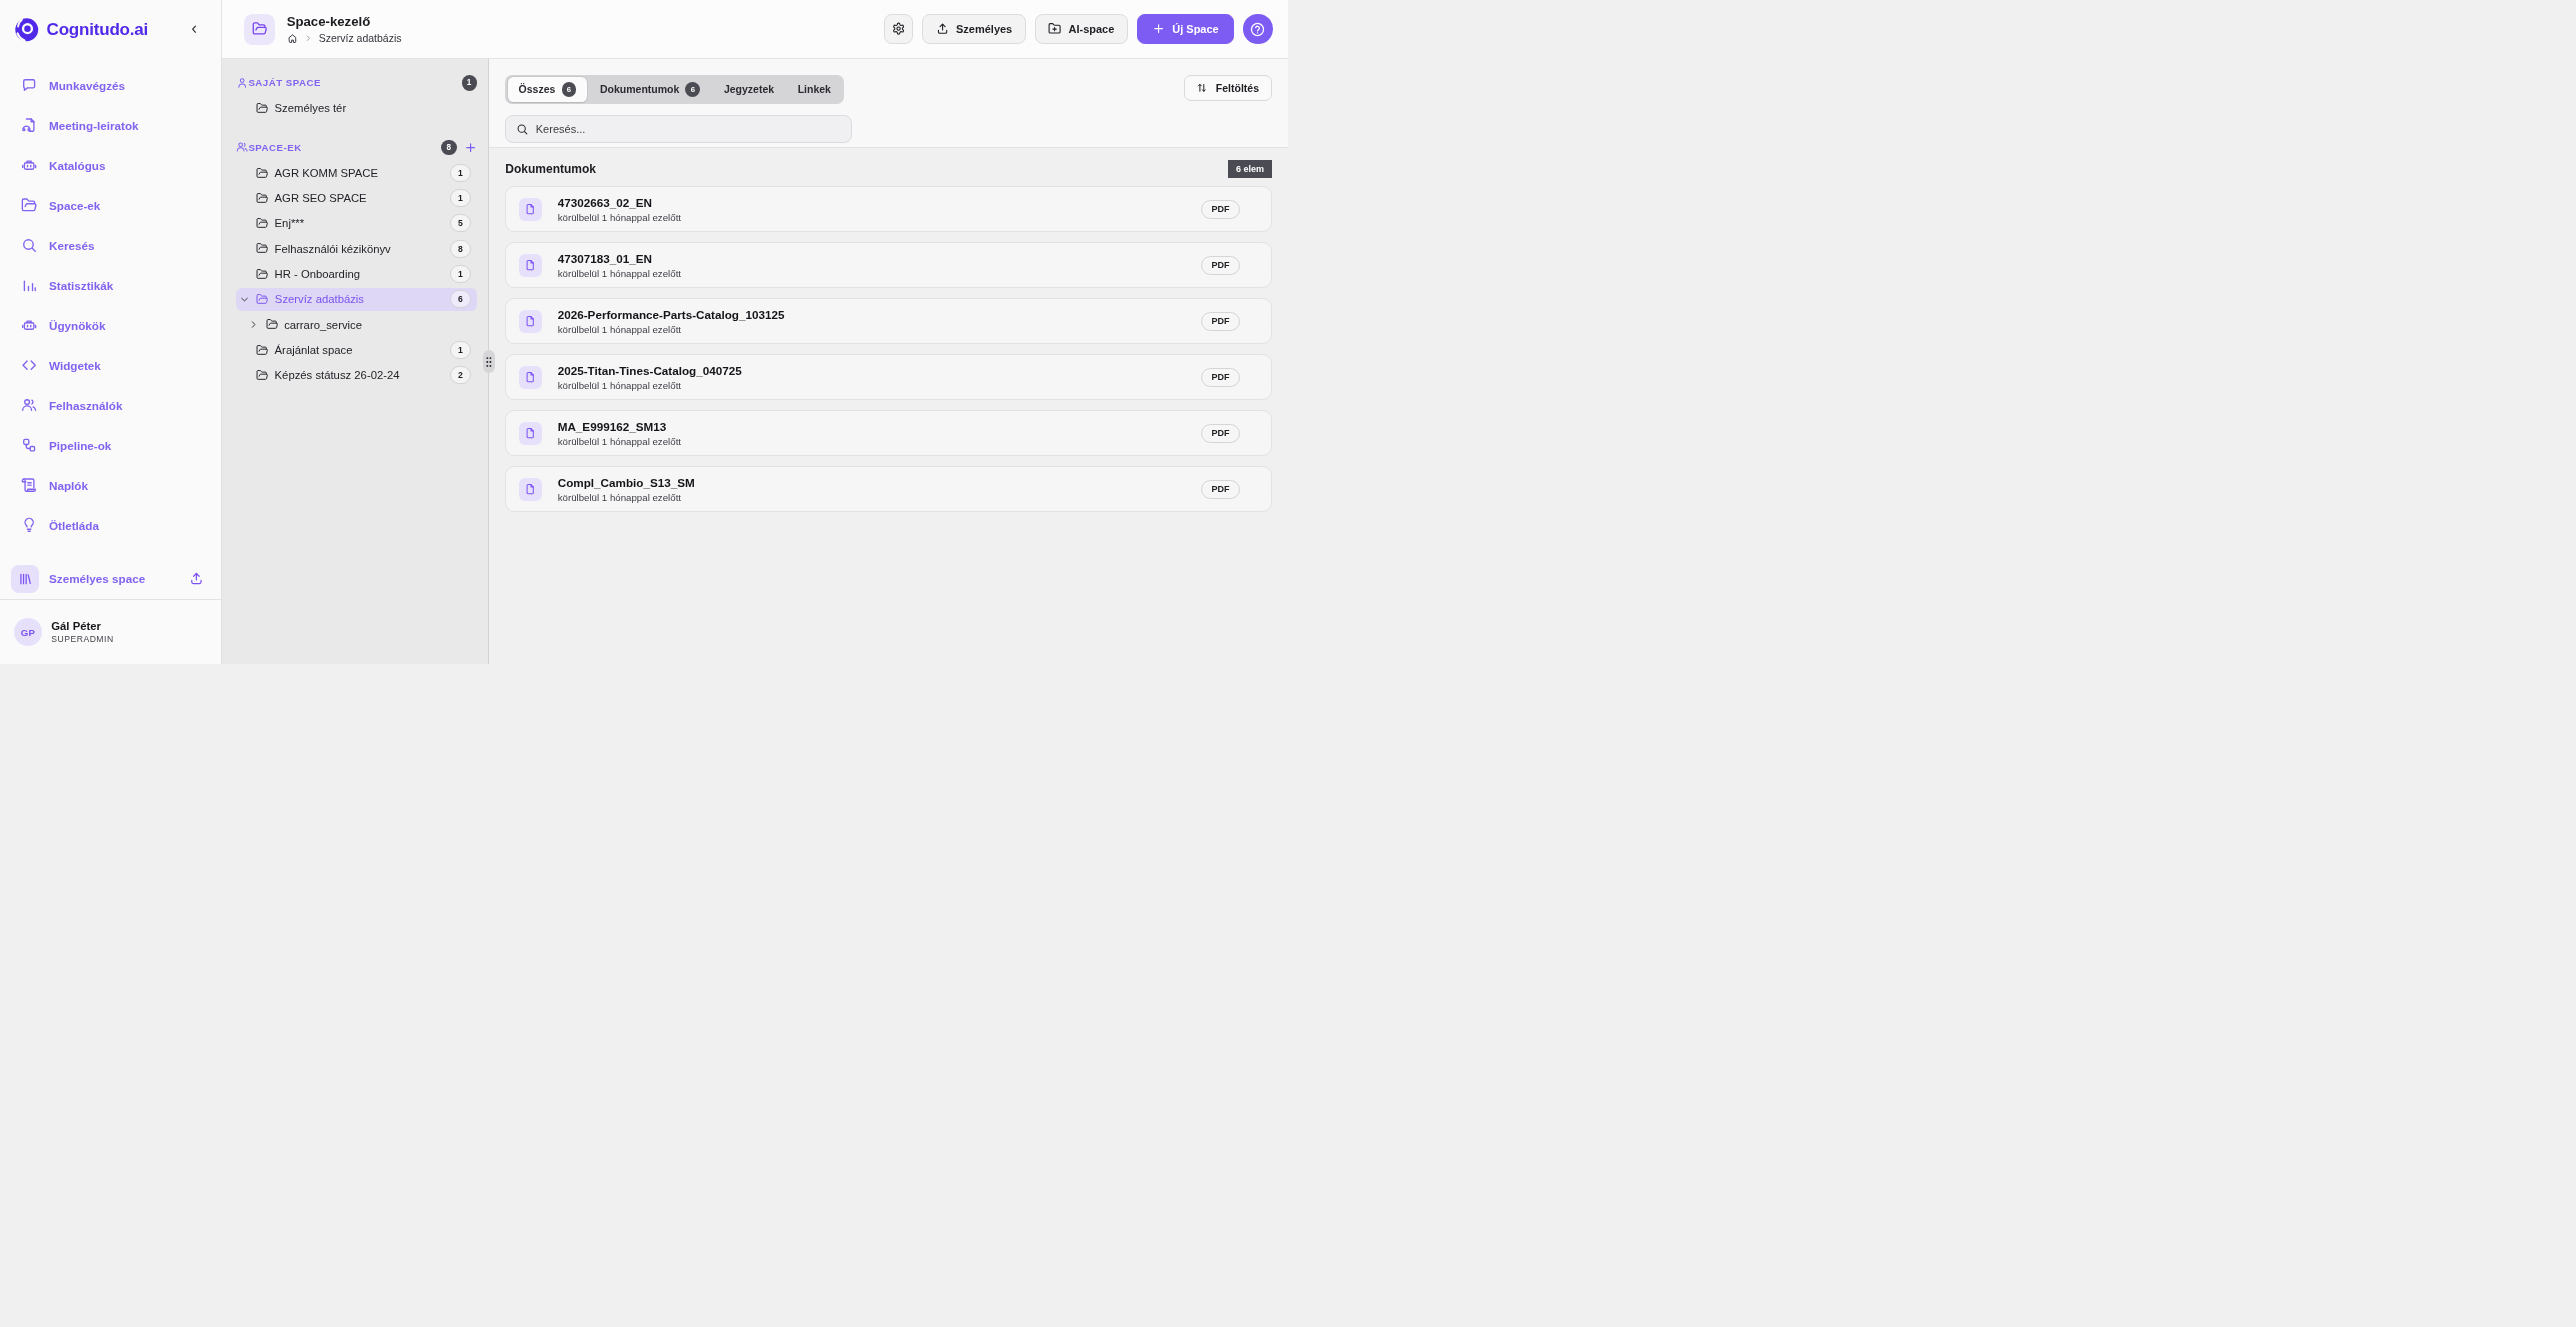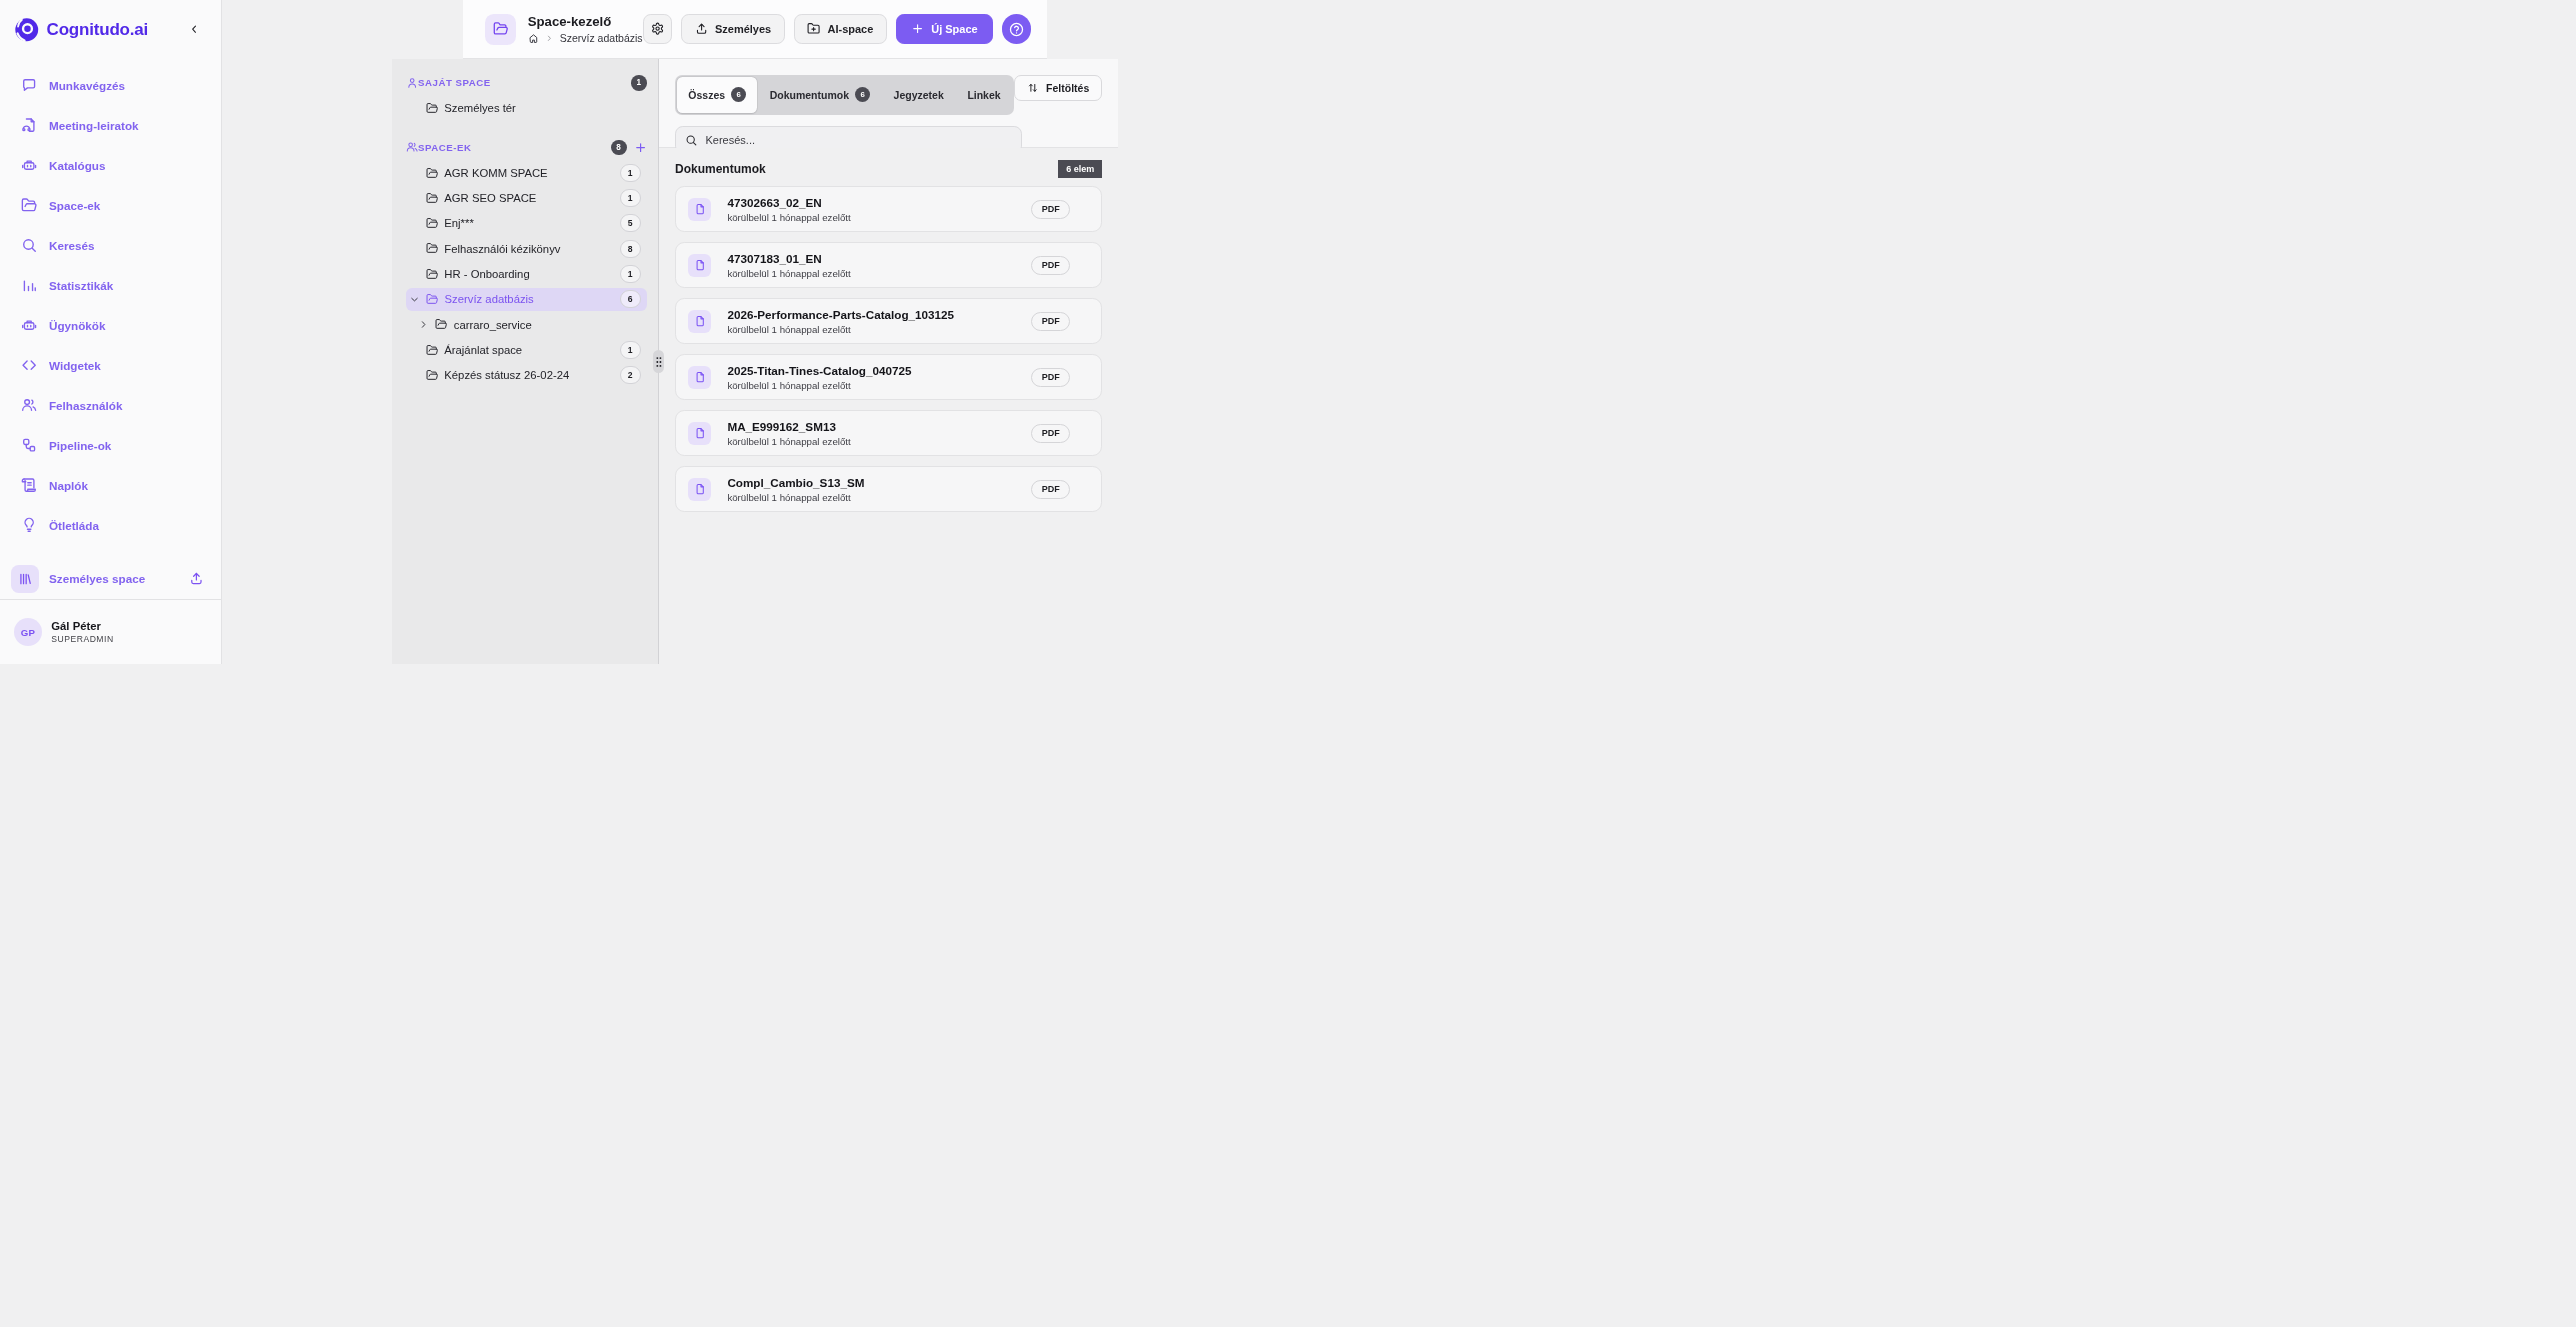--- a/index.html
+++ b/index.html
@@ -26,21 +26,21 @@
   .personal-ic svg { width:14px; height:14px; stroke-width:2.2; }
   .personal-label { font-size:11.7px; font-weight:600; color:#8263ef; }
   .personal-share { margin-left:auto; color:#7c52f2; background:none; border:none; cursor:pointer; display:flex; }
   .personal-share svg { width:14.8px; height:14.8px; }
   .user-block { border-top:0.8px solid #e2e2e4; height:65px; display:flex; align-items:center; gap:9.3px; padding:0 14px; flex:none; }
   .avatar { width:28px; height:28px; border-radius:50%; background:#e7e0fa; color:#7c52f2; font-size:9.7px; font-weight:700; display:flex; align-items:center; justify-content:center; letter-spacing:0.2px; }
   .user-name { font-size:11.3px; font-weight:700; color:#17171c; }
   .user-role { font-size:8.6px; font-weight:500; color:#3f3f45; letter-spacing:0.5px; margin-top:2.3px; }
 
   
-  .right-col { flex:1; display:flex; flex-direction:column; min-width:0;align-items:center; }
+  .right-col { flex:1; display:flex; flex-direction:column; min-width:0; }
   .topbar { height:59px; background:#fcfcfd; border-bottom:0.8px solid #e3e3e5; display:flex; align-items:center; padding:0 15.5px 0 22px; flex:none; }
   .title-ic { width:31px; height:31px; border-radius:8.6px; background:#ece6fb; color:#7445f0; display:flex; align-items:center; justify-content:center; }
   .title-ic svg { width:15.5px; height:15.5px; }
   .title-block { margin-left:11.7px; }
   .page-title { font-size:13.2px; font-weight:700; color:#1c1c21; }
   .breadcrumb { display:flex; align-items:center; gap:6.2px; margin-top:3.9px; color:#2c2c33; }
   .breadcrumb svg.home { width:11px; height:11px; }
   .breadcrumb svg.sep { width:8.6px; height:8.6px; color:#7c7c83; }
   .crumb-label { font-size:10.5px; color:#33333a; }
   .topbar-actions { margin-left:auto; display:flex; align-items:center; gap:9.3px; }
@@ -69,21 +69,21 @@
   .tree-item.child { padding-left:12.4px; }
   .count-pill { margin-left:auto; min-width:21px; height:18px; border:0.8px solid #d3d3d7; border-radius:9.3px; background:rgba(255,255,255,0.5); font-size:8.6px; font-weight:600; color:#1f1f24; display:inline-flex; align-items:center; justify-content:center; padding:0 5.4px; }
   .tree-gap { height:14px; }
   .drag-handle { position:absolute; left:261px; top:291px; width:11.7px; height:23px; border-radius:6.2px; background:#d6d6d9; display:flex; align-items:center; justify-content:center; cursor:col-resize; z-index:3; }
 
   
   .content { flex:1; display:flex; flex-direction:column; min-width:0; }
   .content-top { background:#f8f8f9; padding:15.5px 16.3px 0 16.3px; height:89px; border-bottom:0.8px solid #e3e3e5; flex:none; }
   .tabs-row { display:flex; align-items:flex-start; justify-content:space-between; }
   .tabs { display:inline-flex; background:#d5d5d8; border-radius:7px; padding:2.3px; gap:1.6px; }
-  .tab { height:36px; display:flex; align-items:center; gap:6.2px; padding:4px 11px; border-radius:5.4px; font-size:10.5px; font-weight:600; color:#2a2a30; cursor:pointer; }
+  .tab { height:25px; display:flex; align-items:center; gap:6.2px; padding:4px 11px; border-radius:5.4px; font-size:10.5px; font-weight:600; color:#2a2a30; cursor:pointer; }
   .tab .badge-dark { height:14.8px; min-width:14.8px; font-size:7.8px; }
   .tab.active { background:#fbfbfc; box-shadow:0 0.8px 1.6px rgba(0,0,0,0.10), 0 0 0 0.8px #c9c9cd; }
   .sort-btn { height:26.4px; display:inline-flex; align-items:center; gap:7.8px; padding:0 11.7px; border:0.8px solid #d9d9dc; border-radius:7px; background:#fafafb; font-size:10.5px; font-weight:700; color:#1d1d22; cursor:pointer; font-family:inherit; }
   .sort-btn svg { width:11.7px; height:11.7px; }
   .search-box { margin-top:11px; width:347px; height:28px; border:0.8px solid #dbdbde; border-radius:7.8px; background:#f0f0f2; display:flex; align-items:center; gap:7.8px; padding:0 9.3px; }
   .search-box svg { width:12.4px; height:12.4px; color:#26262b; }
   .search-box input { border:none; outline:none; background:transparent; font-family:inherit; font-size:11px; color:#2a2a30; width:100%; }
   .search-box input::placeholder { color:#3a3a40; }
 
   .content-body { flex:1; background:#f0f0f1; padding:9.3px 16.3px; overflow:hidden; }

